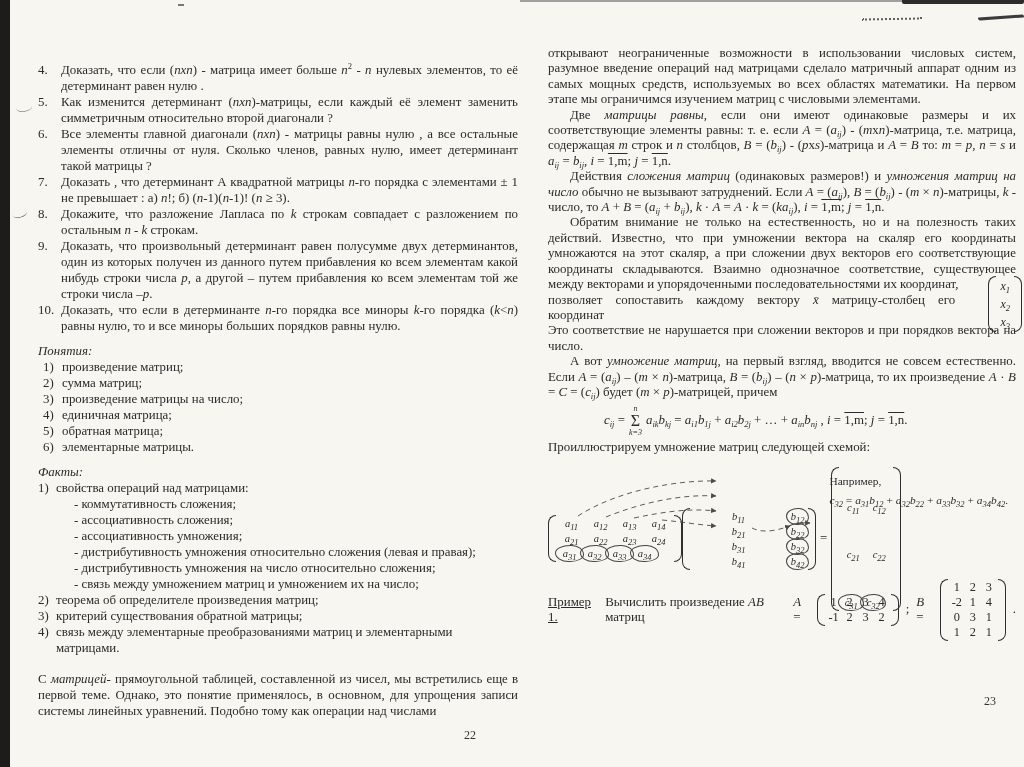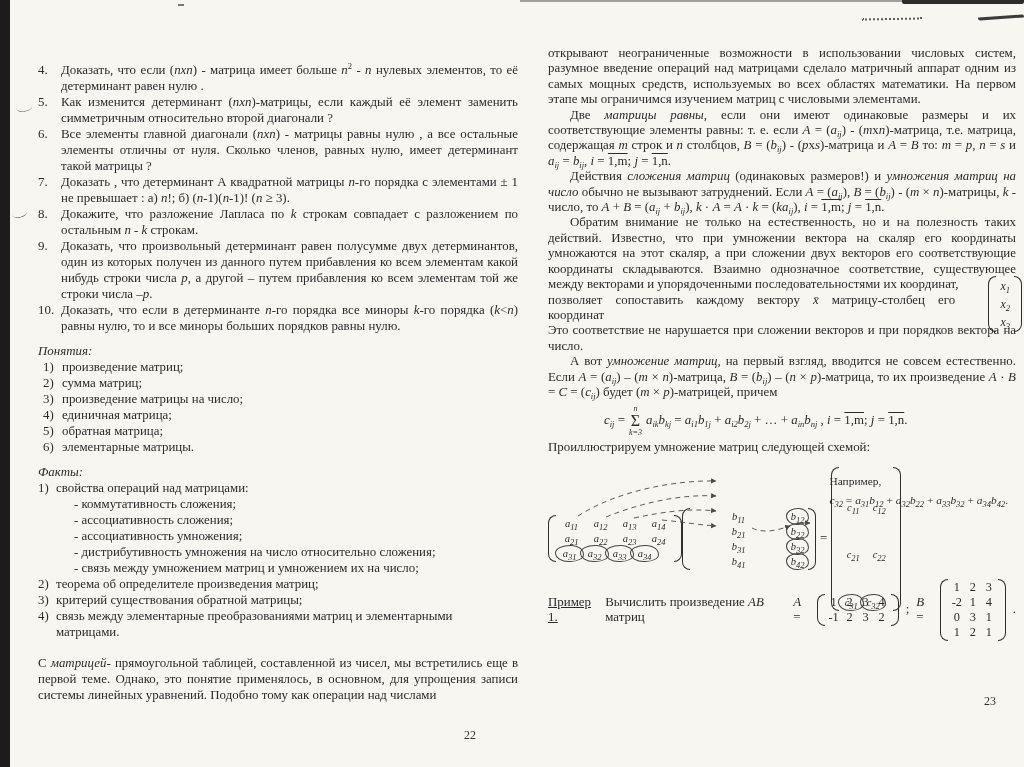--- a/index.html
+++ b/index.html
@@ -163,20 +163,21 @@
 
   <div class="lbl">Факты:</div>
   <div class="flist">
     <div class="itm">
         <span class="num">1)</span>
         <span class="txt">свойства операций над матрицами:</span>
       </div>
     <div class="fsub">- коммутативность   сложения;</div>
     <div class="fsub">- ассоциативность сложения;</div>
     <div class="fsub">- ассоциативность умножения;</div>
+    <div class="fsub">- дистрибутивность умножения относительно  сложения (левая и правая);</div>
     <div class="fsub">- дистрибутивность умножения на число относительно сложения;</div>
     <div class="fsub">- связь между умножением матриц и умножением их на число;</div>
     <div class="itm">
         <span class="num">2)</span>
         <span class="txt">теорема об определителе произведения матриц;</span>
       </div>
     <div class="itm">
         <span class="num">3)</span>
         <span class="txt">критерий существования обратной матрицы;</span>
       </div>

